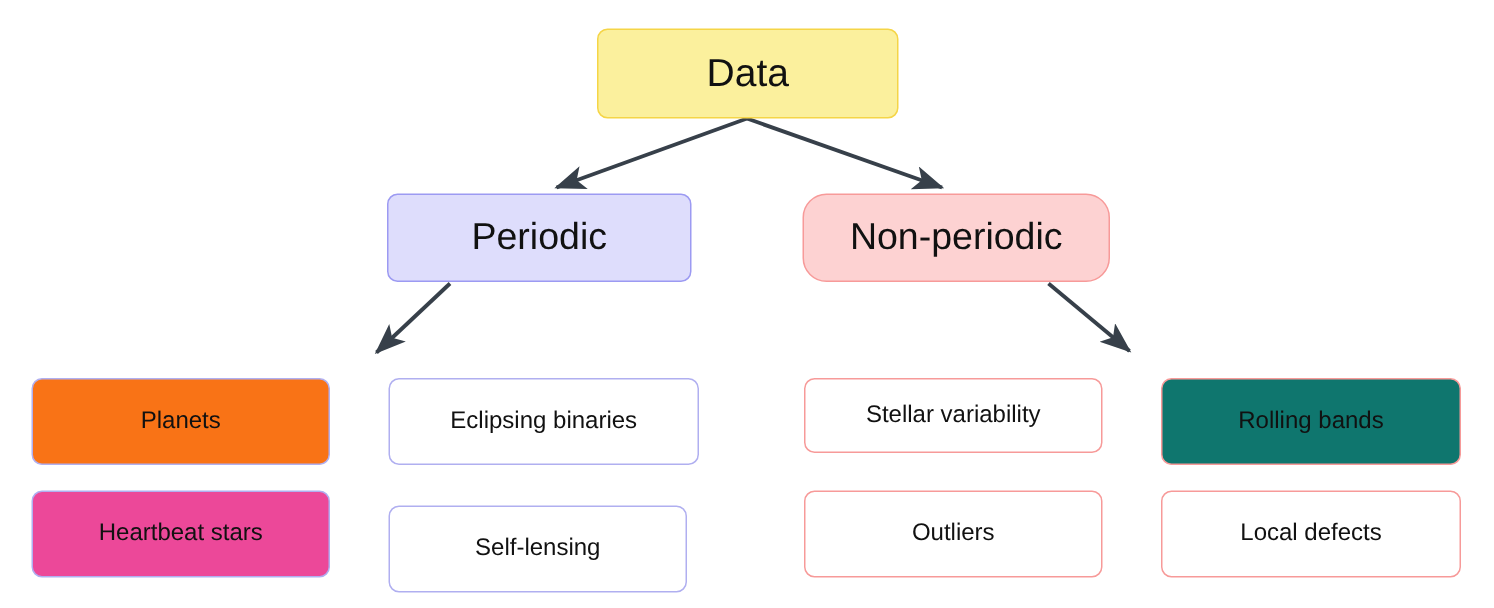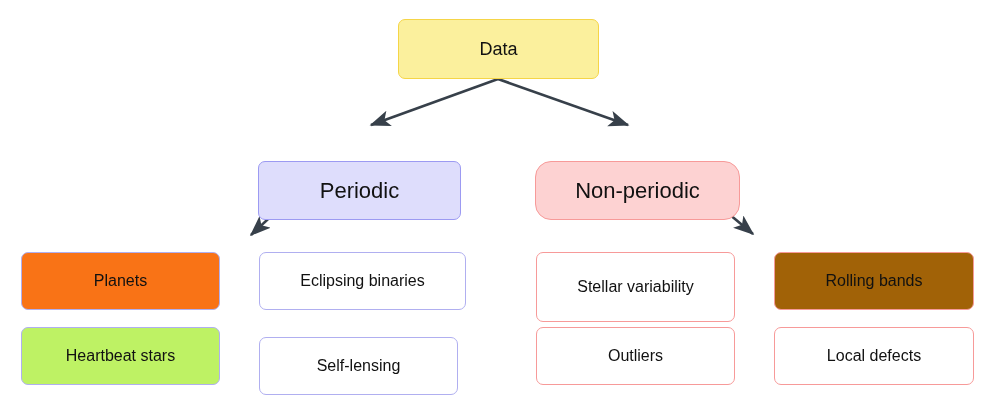--- a/index.html
+++ b/index.html
@@ -35,25 +35,24 @@
     text-align: center;
     line-height: 1.15;
     color: #111111;
     -webkit-font-smoothing: antialiased;
   }
   .node-label {
     display: block;
     white-space: nowrap;
   }
   .root {
-    font-size: 18px;
+    font-size: 26px;
   }
   .branch {
-    font-size: 22px;
-    margin-top: 32px;
+    font-size: 25px;
   }
   .leaf {
     font-size: 16px;
   }
 </style>
 </head>
 <body>
 
 <div id="canvas">
 
@@ -86,33 +85,33 @@
   </div>
 
   <div class="node leaf" style="left:21px; top:252px; width:199px; height:58px; background:#f97316; border-color:#B0AFF0;">
     <span class="node-label">Planets</span>
   </div>
 
   <div class="node leaf" style="left:259px; top:252px; width:207px; height:58px; background:#FFFFFF; border-color:#B0AFF0;">
     <span class="node-label">Eclipsing binaries</span>
   </div>
 
-  <div class="node leaf" style="left:21px; top:327px; width:199px; height:58px; background:#bef264; border-color:#B0AFF0;">
+  <div class="node leaf" style="left:21px; top:327px; width:199px; height:58px; background:#ec4899; border-color:#B0AFF0;">
     <span class="node-label">Heartbeat stars</span>
   </div>
 
   <div class="node leaf" style="left:259px; top:337px; width:199px; height:58px; background:#FFFFFF; border-color:#B0AFF0;">
     <span class="node-label">Self-lensing</span>
   </div>
 
-  <div class="node leaf" style="left:536px; top:252px; width:199px; height:70px; background:#FFFFFF; border-color:#F79A99;">
+  <div class="node leaf" style="left:536px; top:252px; width:199px; height:50px; background:#FFFFFF; border-color:#F79A99;">
     <span class="node-label">Stellar variability</span>
   </div>
 
-  <div class="node leaf" style="left:774px; top:252px; width:200px; height:58px; background:#a16207; border-color:#F79A99;">
+  <div class="node leaf" style="left:774px; top:252px; width:200px; height:58px; background:#0f766e; border-color:#F79A99;">
     <span class="node-label">Rolling bands</span>
   </div>
 
   <div class="node leaf" style="left:774px; top:327px; width:200px; height:58px; background:#FFFFFF; border-color:#F79A99;">
     <span class="node-label">Local defects</span>
   </div>
 
   <div class="node leaf" style="left:536px; top:327px; width:199px; height:58px; background:#FFFFFF; border-color:#F79A99;">
     <span class="node-label">Outliers</span>
   </div>

